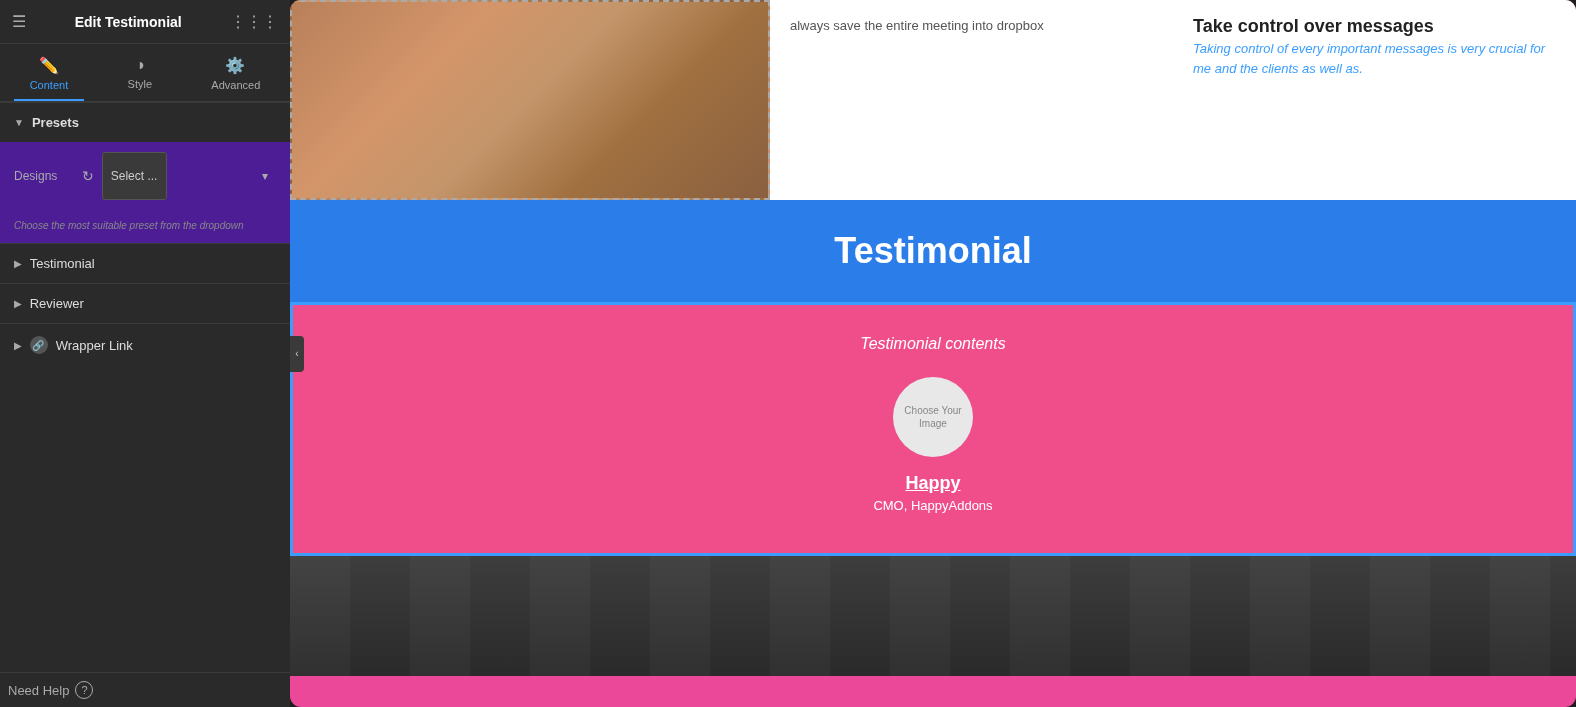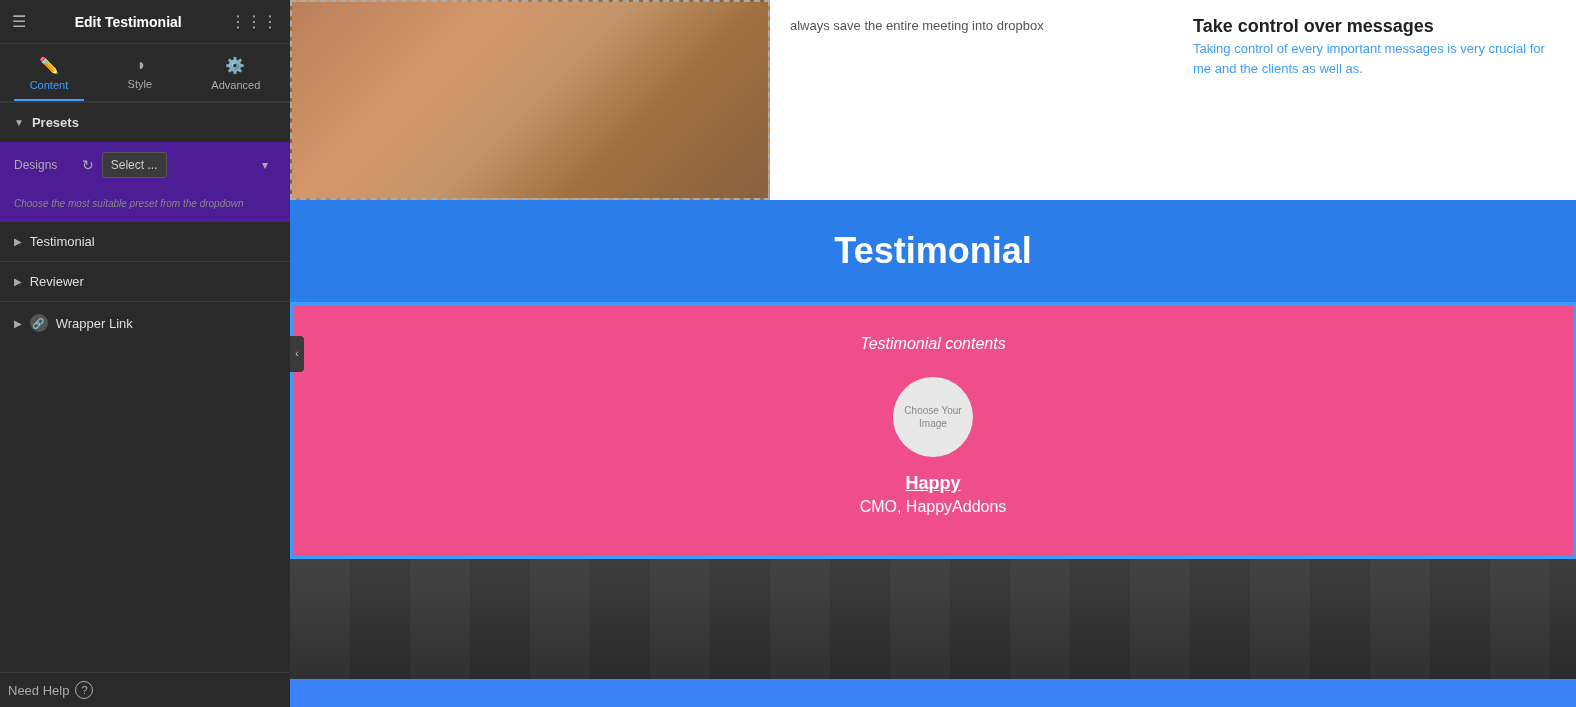--- a/index.html
+++ b/index.html
@@ -108,21 +108,21 @@
     .refresh-icon {
       color: #aaa;
       cursor: pointer;
       font-size: 14px;
     }
     .select-dropdown {
       flex: 1;
       background: #3a3a3a;
       border: 1px solid #555;
       color: #ccc;
-      padding: 5px 8px;
+      padding: 16px 8px;
       font-size: 12px;
       border-radius: 3px;
       cursor: pointer;
       appearance: none;
       -webkit-appearance: none;
       position: relative;
     }
     .select-wrapper {
       flex: 1;
       position: relative;
@@ -213,22 +213,23 @@
       cursor: pointer;
       z-index: 10;
       color: #ccc;
       font-size: 10px;
     }
 
     
     .canvas-area {
       flex: 1;
       overflow-y: auto;
-      background: #3b82f6;
-      position: relative;
+      background: #ec4899;
+      position: relative;
+      border-radius: 11px;
     }
 
     
     .top-image-section {
       display: flex;
       height: 200px;
       background: #555;
       position: relative;
     }
     .hand-image {
@@ -253,20 +254,21 @@
       line-height: 1.5;
     }
     .text-col.right-col h3 {
       font-size: 18px;
       font-weight: bold;
       color: #222;
       margin-bottom: 2px;
     }
     .text-col.right-col p {
       color: #3b9eff;
+      font-style: italic;
     }
 
     
     .blue-section {
       background: #2b7de9;
       text-align: center;
       padding: 30px 20px;
       color: #fff;
     }
     .blue-section h2 {
@@ -305,21 +307,21 @@
       line-height: 1.3;
     }
     .reviewer-name {
       font-size: 18px;
       font-weight: bold;
       color: #fff;
       margin-bottom: 4px;
       text-decoration: underline;
     }
     .reviewer-title {
-      font-size: 16px;
+      font-size: 13px;
       color: #fff;
     }
 
     
     .bottom-image-section {
       height: 120px;
       background: linear-gradient(180deg, #4a4a4a 0%, #2a2a2a 100%);
       position: relative;
       overflow: hidden;
     }

